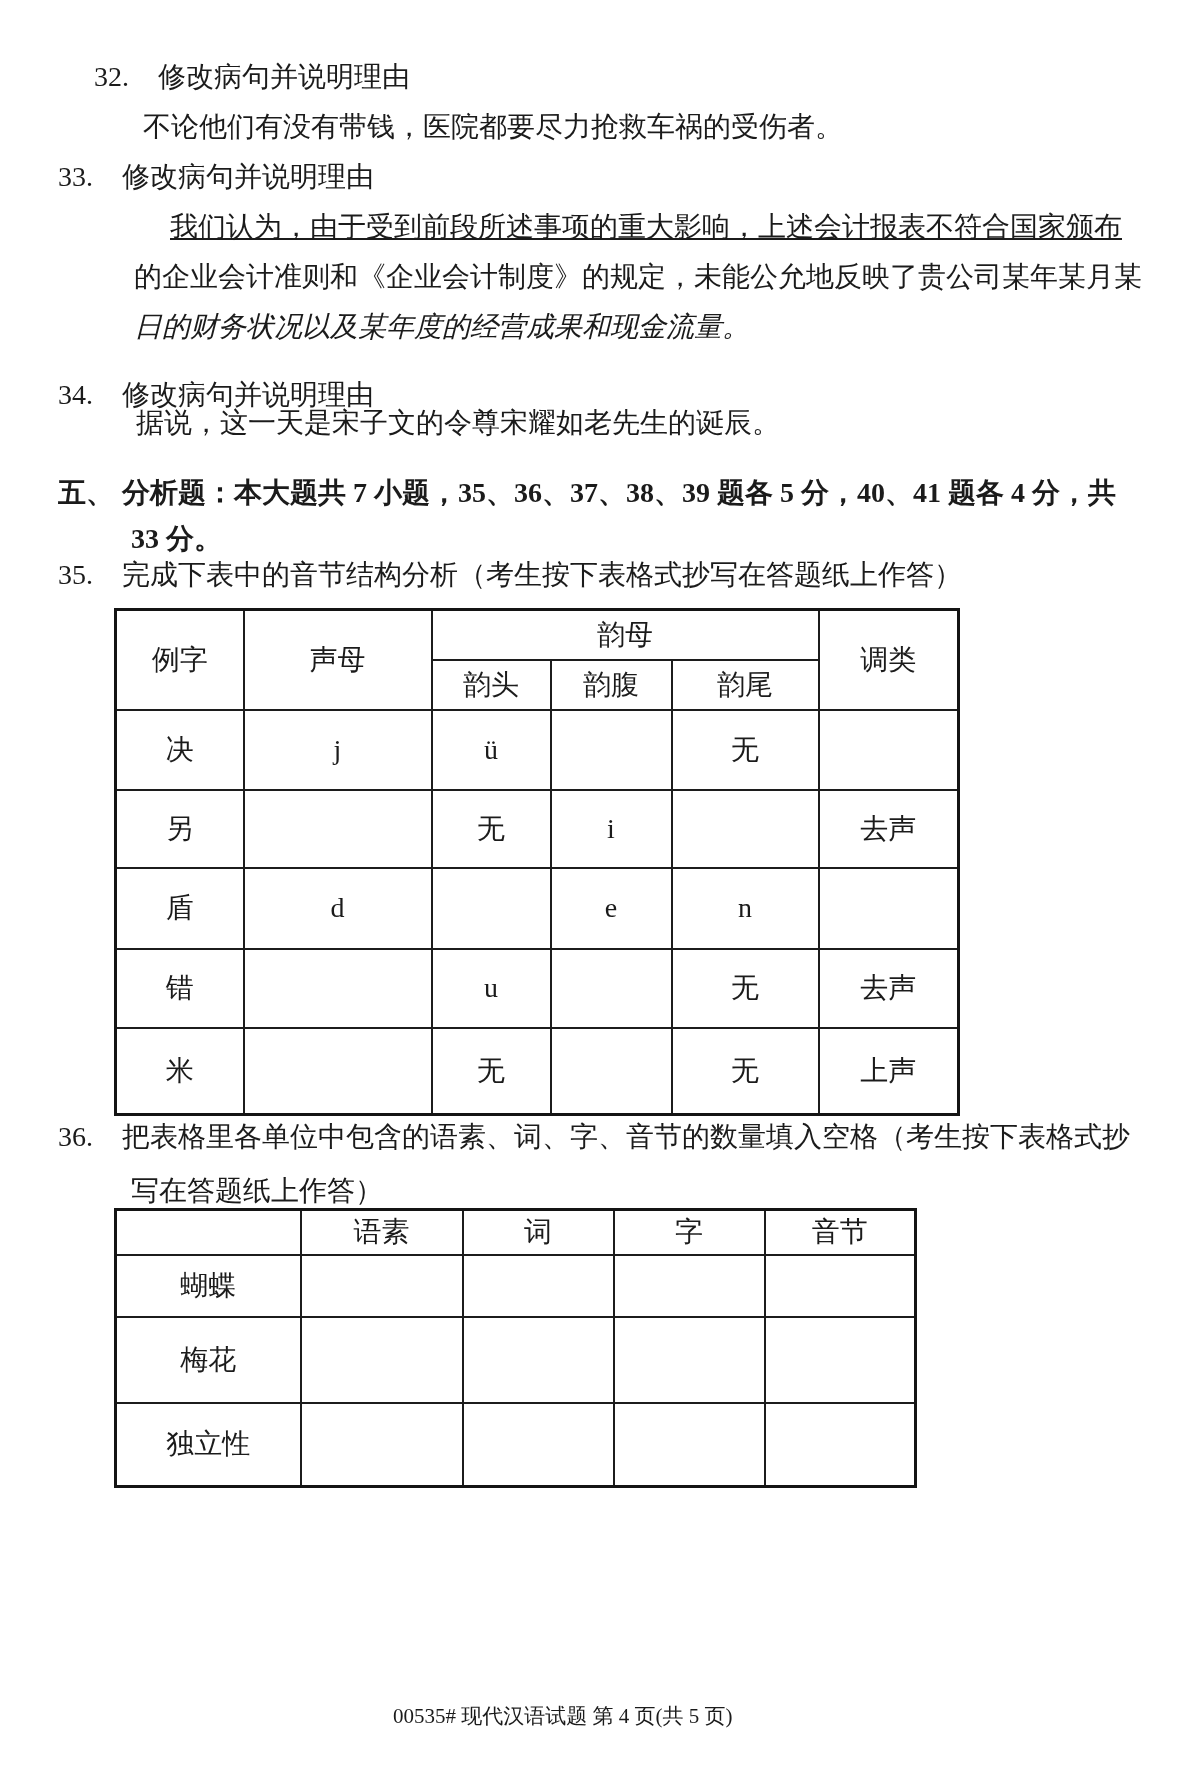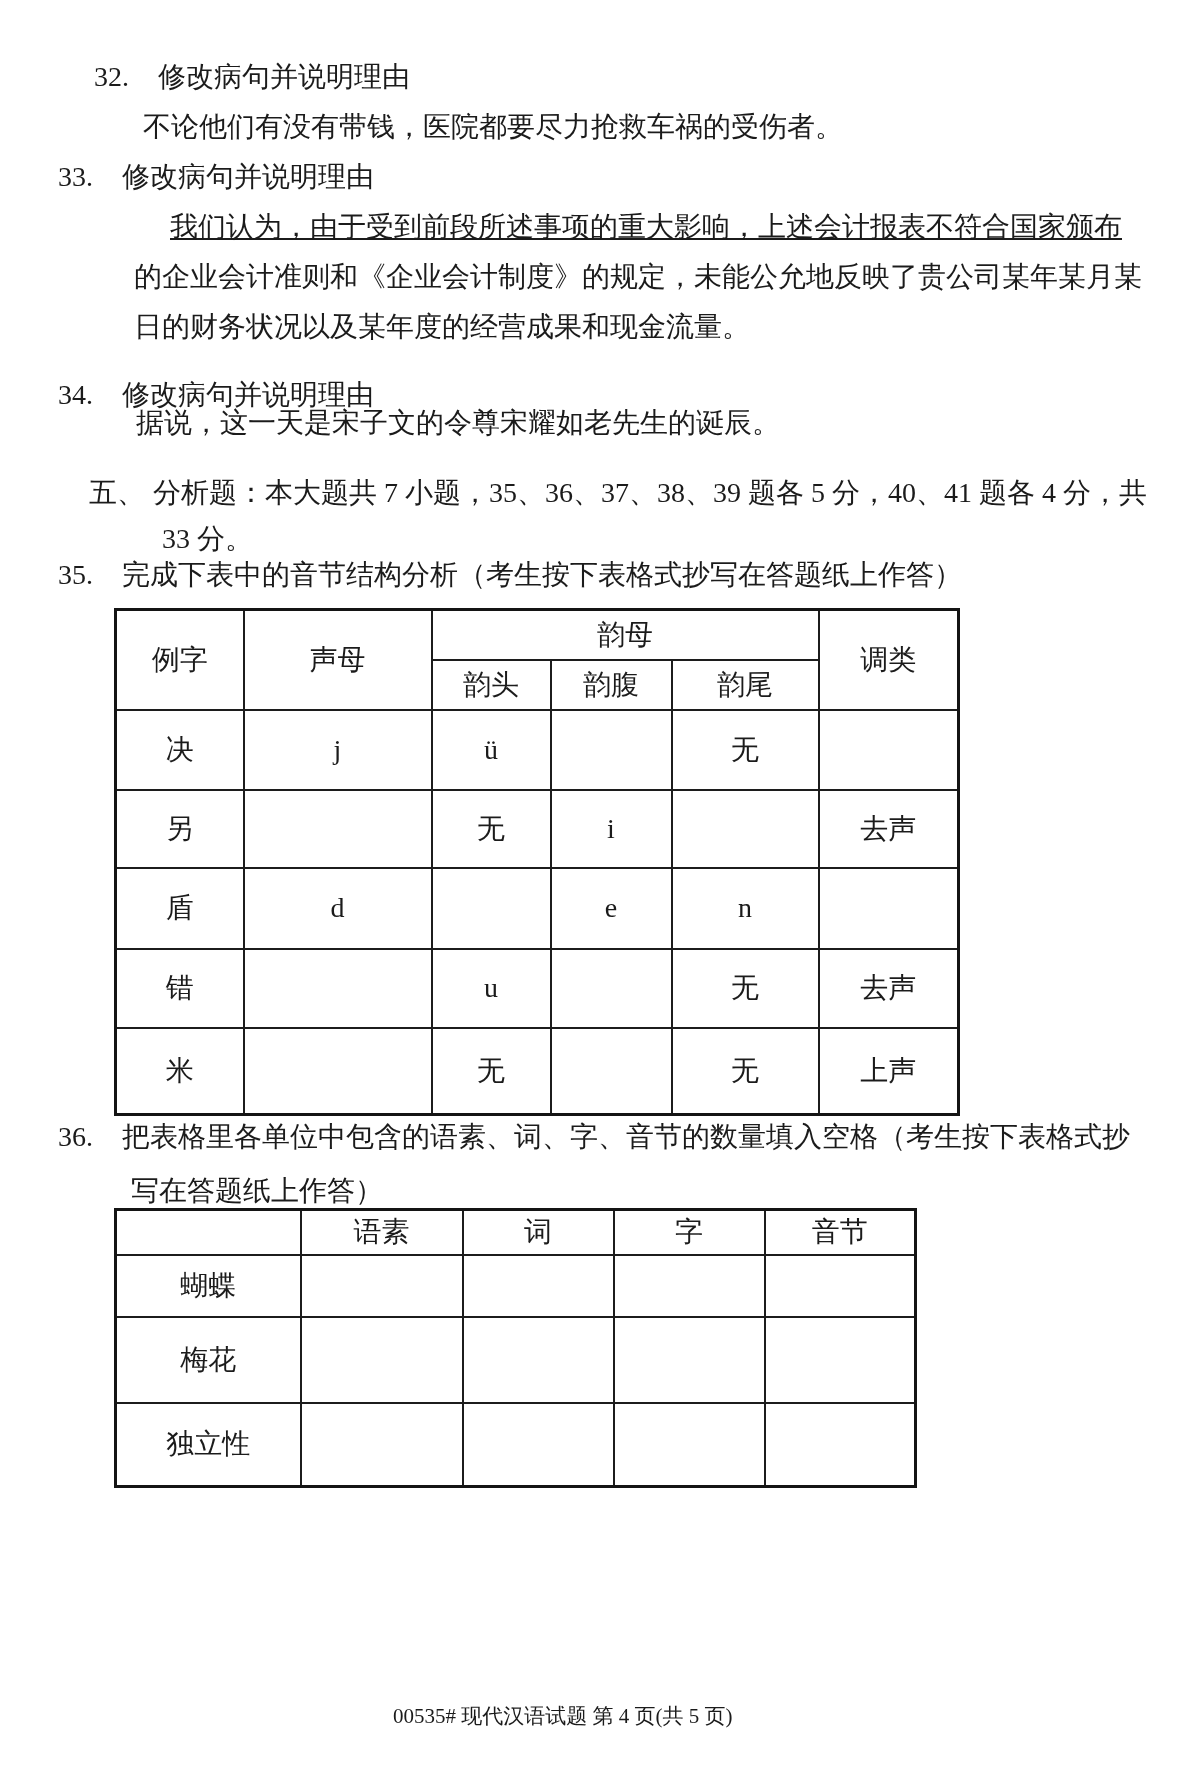--- a/index.html
+++ b/index.html
@@ -12,21 +12,21 @@
     overflow:hidden;
   }
   .line {
     position:absolute;
     white-space:nowrap;
     font-size:28px;
     line-height:34px;
     color:#1b1b1b;
   }
   .qnum { display:inline-block; width:64px; }
-  .secbold { font-weight:normal;margin-left:31px; }
+  .secbold { font-weight:bold; }
   table {
     position:absolute;
     border-collapse:collapse;
     table-layout:fixed;
     margin-top:16px;
   }
   td {
     border:2px solid #1c1c1c;
     text-align:center;
     vertical-align:middle;
@@ -53,21 +53,21 @@
   <div class="line" style="top:60px; left:58px;margin-left:36px;">
     <span class="qnum">32.</span><span>修改病句并说明理由</span>
   </div>
   <div class="line" style="top:110px; left:143px;">不论他们有没有带钱，医院都要尽力抢救车祸的受伤者。</div>
 
   <div class="line" style="top:160px; left:58px;">
     <span class="qnum">33.</span><span>修改病句并说明理由</span>
   </div>
   <div class="line" style="top:210px; left:170px;text-decoration:underline;">我们认为，由于受到前段所述事项的重大影响，上述会计报表不符合国家颁布</div>
   <div class="line" style="top:260px; left:134px;">的企业会计准则和《企业会计制度》的规定，未能公允地反映了贵公司某年某月某</div>
-  <div class="line" style="top:310px; left:134px;">日的财务状况以及某年度的经营成果和现金流量。</div>
+  <div class="line" style="top:310px; left:134px;font-style:italic;">日的财务状况以及某年度的经营成果和现金流量。</div>
 
   <div class="line" style="top:378px; left:58px;">
     <span class="qnum">34.</span><span>修改病句并说明理由</span>
   </div>
   <div class="line" style="top:406px; left:136px;">据说，这一天是宋子文的令尊宋耀如老先生的诞辰。</div>
 
   <div class="line secbold" style="top:476px; left:58px;">
     <span class="qnum">五、</span><span>分析题：本大题共 7 小题，35、36、37、38、39 题各 5 分，40、41 题各 4 分，共</span>
   </div>
   <div class="line secbold" style="top:522px; left:131px;">33 分。</div>

